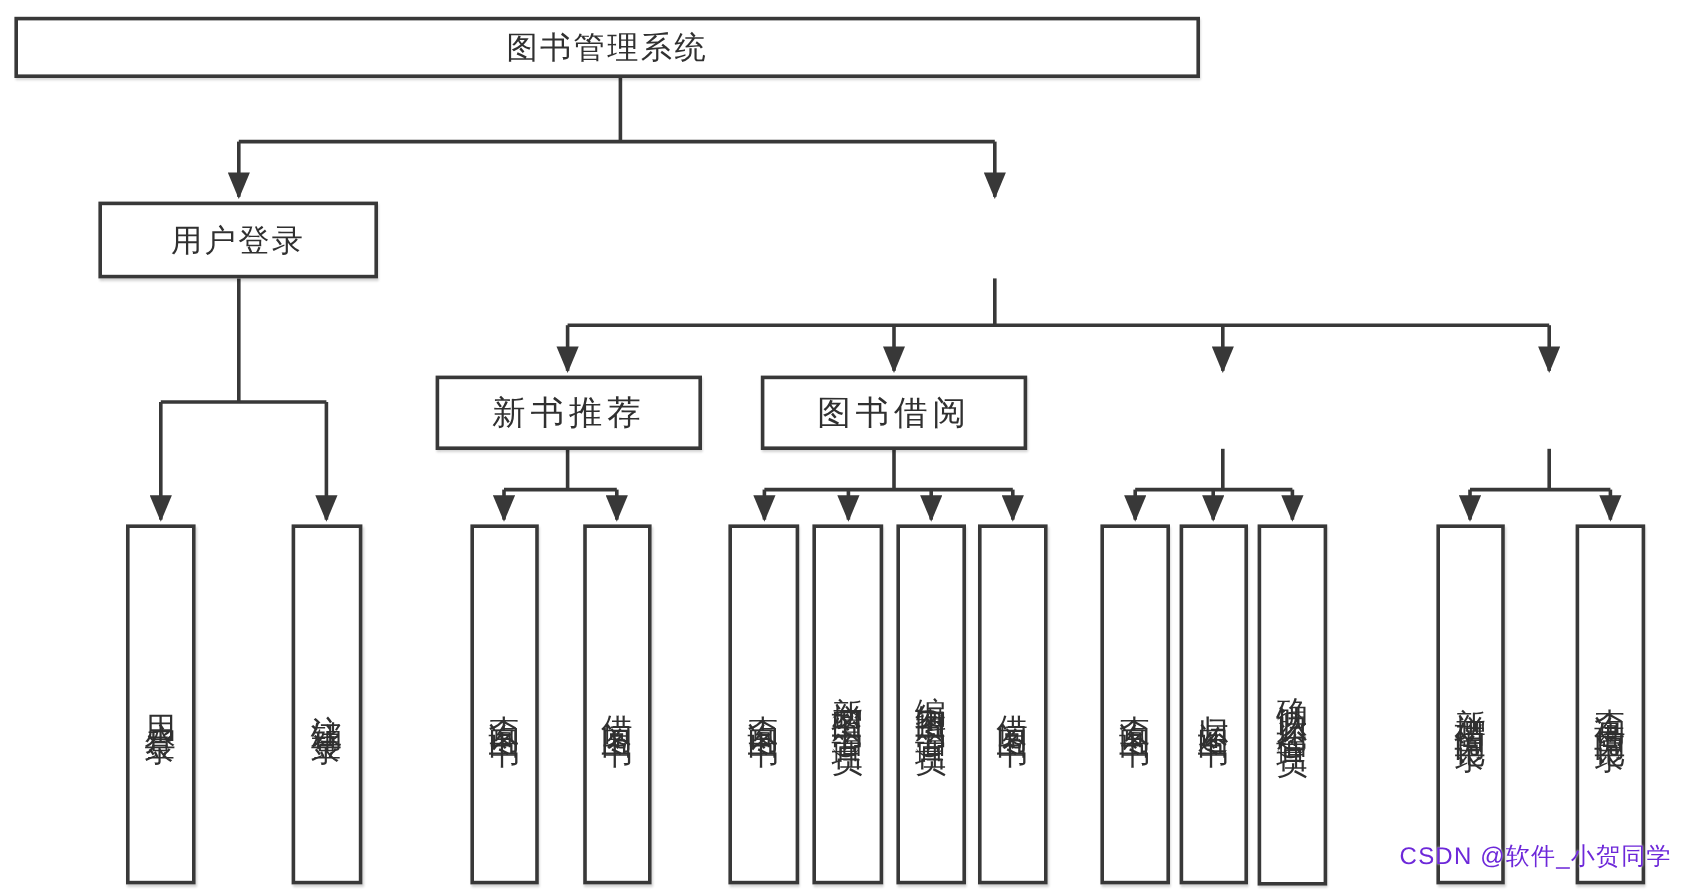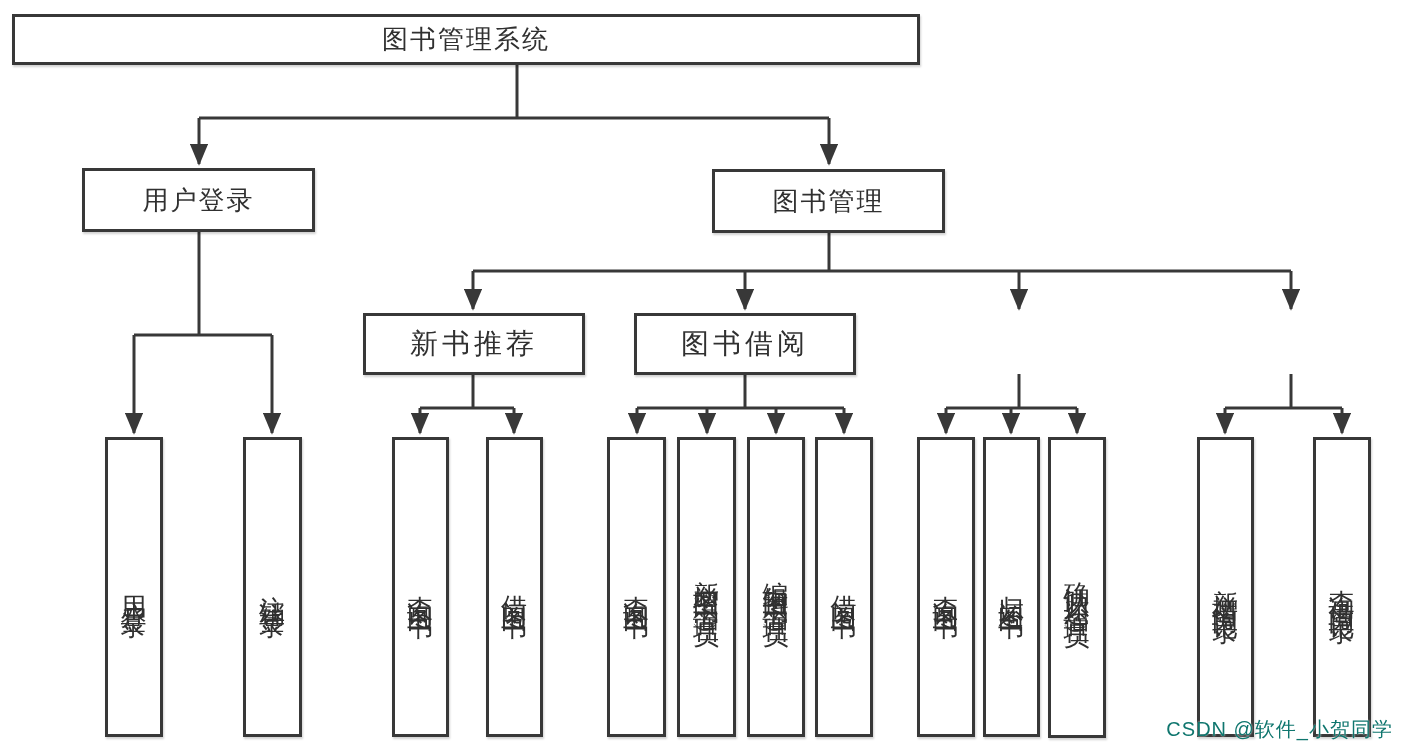--- a/index.html
+++ b/index.html
@@ -29,28 +29,28 @@
     white-space:nowrap;
   }
   .l3{font-size:28px;letter-spacing:4px;}
   .vbox{
     writing-mode:vertical-rl;
     text-orientation:mixed;
     font-size:26px;
     letter-spacing:6px;
     line-height:1.0;
   }
-  .root{left:12px;top:14px;width:908px;height:51px;}
+  .root{left:12px;top:14px;width:988px;height:51px;}
   .watermark{
     position:absolute;
     right:12px;
-    bottom:4px;
+    bottom:20px;
     z-index:5;
     font-size:20px;
-    color:#0f766e;
+    color:#6d28d9;
     letter-spacing:1px;
     white-space:nowrap;
     text-shadow:0 0 2px #ffffff;
   }
 </style>
 </head>
 <body>
 
 <div id="stage">
 
@@ -100,21 +100,20 @@
       <path d="M1291 374 L1291 408"></path>
       <path d="M1225 408 L1342 408"></path>
       <path d="M1225 408 L1225 433" marker-end="url(#ah)"></path>
       <path d="M1342 408 L1342 433" marker-end="url(#ah)"></path>
     </g>
   </svg>
 
   <div class="box hbox root">图书管理系统</div>
 
   <div class="box hbox" style="left:82px;top:168px;width:233px;height:64px;">用户登录</div>
-  <div class="box hbox" style="left:712px;top:169px;width:233px;height:64px;">图书管理</div>
 
   <div class="box hbox l3" style="left:363px;top:313px;width:222px;height:62px;">新书推荐</div>
   <div class="box hbox l3" style="left:634px;top:313px;width:222px;height:62px;">图书借阅</div>
 
   <div class="box vbox" style="left:105px;top:437px;width:58px;height:300px;">用户登录</div>
   <div class="box vbox" style="left:243px;top:437px;width:59px;height:300px;">注销登录</div>
 
   <div class="box vbox" style="left:392px;top:437px;width:57px;height:300px;">查询图书</div>
   <div class="box vbox" style="left:486px;top:437px;width:57px;height:300px;">借阅图书</div>
 

